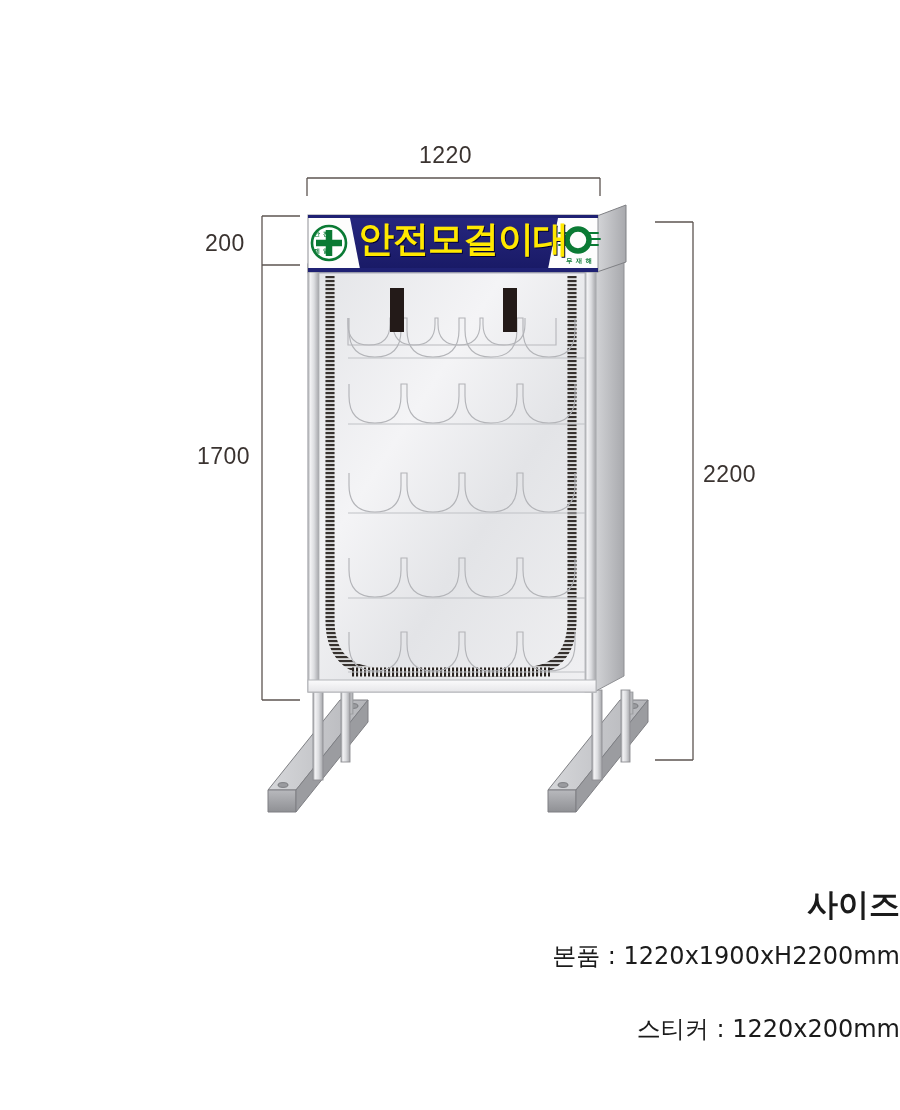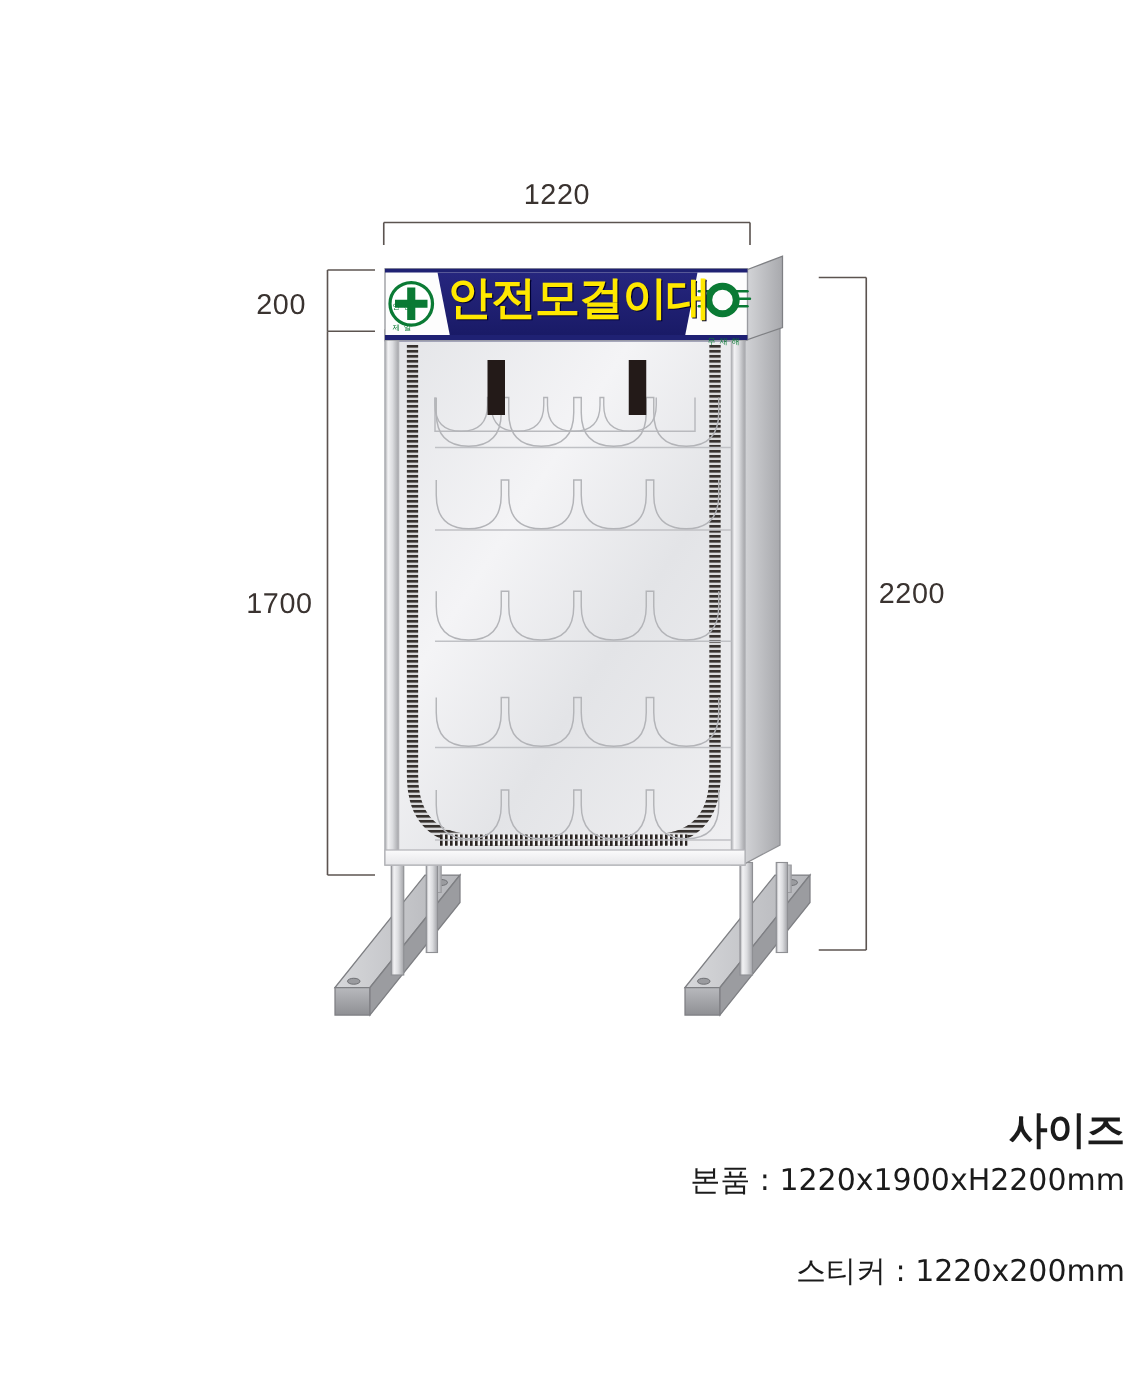--- a/index.html
+++ b/index.html
@@ -37,21 +37,21 @@
     position: absolute;
     font-family: "Liberation Sans", "DejaVu Sans", sans-serif;
     font-size: 23px;
     color: #3a3330;
     letter-spacing: 0.5px;
     white-space: nowrap;
     line-height: 1;
   }
   #dim-top-label   { left: 419px; top: 144px; }
   #dim-200-label   { left: 205px; top: 232px; text-align: center; }
-  #dim-1700-label  { left: 197px; top: 471px; text-align: right; }
+  #dim-1700-label  { left: 197px; top: 445px; text-align: right; }
   #dim-2200-label  { left: 703px; top: 463px; }
 
   
   .banner-title {
     position: absolute;
     left: 358px;
     top: 219px;
     width: 196px;
     text-align: center;
     font-family: "DejaVu Sans", "Liberation Sans", sans-serif;
@@ -61,26 +61,25 @@
     color: #ffe800;
     letter-spacing: -1px;
     text-shadow: 1px 1px 0 #000033;
     white-space: nowrap;
   }
 
   .logo-cap {
     position: absolute;
     font-family: "DejaVu Sans", "Liberation Sans", sans-serif;
     font-size: 6px;
-    font-weight: normal;
+    font-weight: bold;
     color: #0a7a34;
     white-space: nowrap;
     letter-spacing: 0.5px;
     line-height: 1;
-    margin-top: 12px;
   }
   #logo-left-t1 { left: 314px; top: 231px; }
   #logo-left-t2 { left: 314px; top: 248px; }
   #logo-right-cap { left: 566px; top: 258px; font-size: 6.5px; }
 
   
   #caption {
     position: absolute;
     left: 0;
     top: 884px;
@@ -94,21 +93,21 @@
     color: #1b1b1b;
     letter-spacing: 0px;
     line-height: 40px;
   }
   .caption-line {
     font-family: "DejaVu Sans", "Liberation Sans", sans-serif;
     font-size: 24px;
     color: #1b1b1b;
     letter-spacing: 0px;
   }
-  #caption-line-1 { margin-top: 4px; }
+  #caption-line-1 { margin-top: 16px; }
   #caption-line-2 { margin-top: 41px; }
 </style>
 </head>
 <body>
 
 <div id="stage">
 
   <svg id="drawing" viewBox="0 0 900 1110">
     <defs>
 

